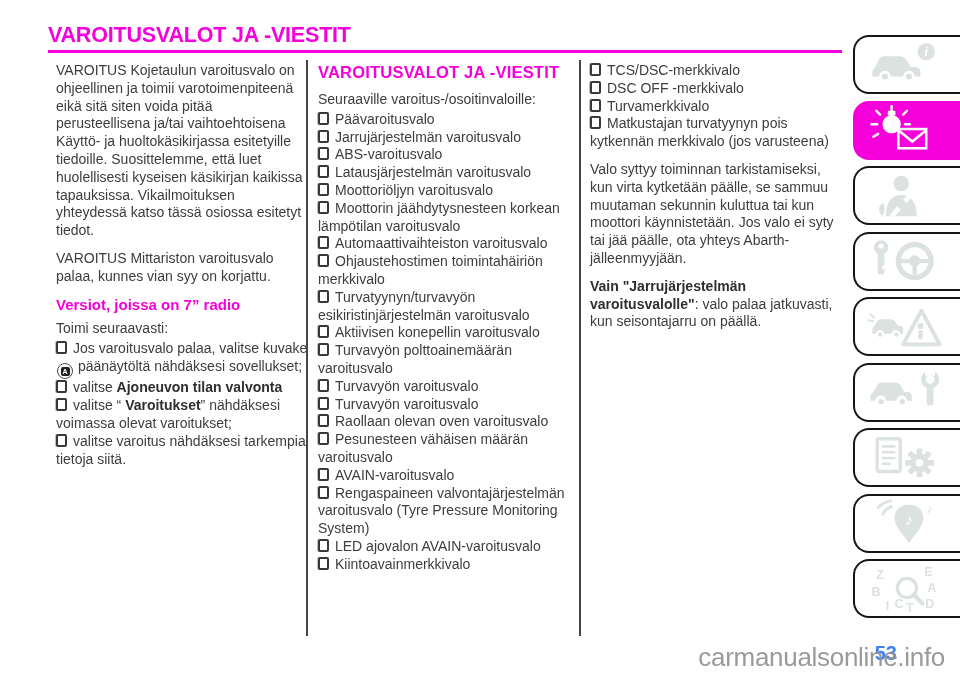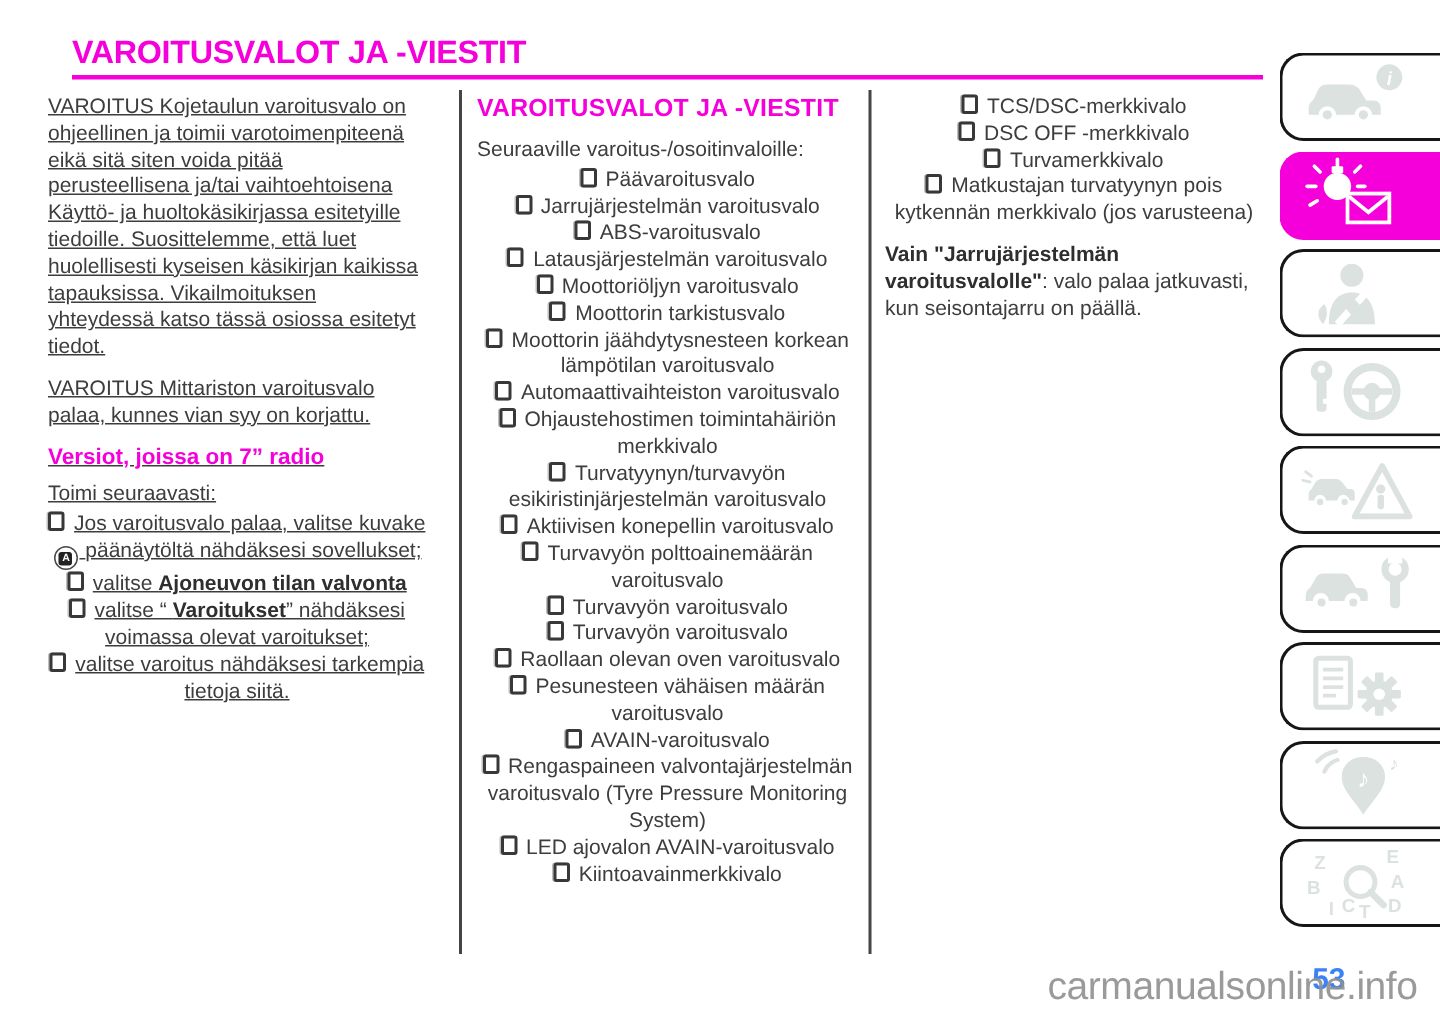--- a/index.html
+++ b/index.html
@@ -20,36 +20,36 @@
     color:var(--accent);white-space:nowrap;
   }
   .title-rule{
     position:absolute;left:48px;top:50px;width:794px;height:3px;
     background:var(--accent);
   }
   
   .col{
     position:absolute;top:62px;font-size:14px;line-height:17.8px;
   }
-  .col-1{left:32px;width:252px;text-decoration:underline;}
+  .col-1{left:56px;width:252px;}
   .col-2{left:318px;width:254px;}
   .col-3{left:590px;width:252px;}
   .vdiv{position:absolute;top:60px;height:576px;width:1.5px;background:#454545;}
   .vdiv-1{left:306px;}
   .vdiv-2{left:579px;}
   .col p{margin:0 0 10px 0;}
   .subhead{
     color:var(--accent);font-weight:bold;font-size:15px;
     margin:2px 0 7px 0;
   }
   .colhead{
     color:var(--accent);font-weight:bold;font-size:16.5px;line-height:19px;
     margin:1px 0 9px 0;letter-spacing:0.2px;
   }
-  .li{margin:0;text-align:center;}
+  .li{margin:0;}
   .sq{
     display:inline-block;width:7px;height:9px;
     border:2px solid #383838;border-radius:2px;background:#fff;
     margin-right:6px;vertical-align:-1px;
     box-shadow:-1px 0 0 rgba(0,0,0,0.25);
   }
   .tight{margin-bottom:2px !important;}
   b{color:#2e2e2e;}
   
   .appicon{
@@ -137,23 +137,20 @@
       <div class="li">
       <span class="sq"></span><span>ABS-varoitusvalo</span>
     </div>
       <div class="li">
       <span class="sq"></span><span>Latausjärjestelmän varoitusvalo</span>
     </div>
       <div class="li">
       <span class="sq"></span><span>Moottoriöljyn varoitusvalo</span>
     </div>
       <div class="li">
-      <span class="sq"></span><span>Moottorin tarkistusvalo</span>
-    </div>
-      <div class="li">
       <span class="sq"></span><span>Moottorin jäähdytysnesteen korkean lämpötilan varoitusvalo</span>
     </div>
       <div class="li">
       <span class="sq"></span><span>Automaattivaihteiston varoitusvalo</span>
     </div>
       <div class="li">
       <span class="sq"></span><span>Ohjaustehostimen toimintahäiriön merkkivalo</span>
     </div>
       <div class="li">
       <span class="sq"></span><span>Turvatyynyn/turvavyön esikiristinjärjestelmän varoitusvalo</span>
@@ -202,20 +199,21 @@
       <div class="li">
       <span class="sq"></span><span>DSC OFF -merkkivalo</span>
     </div>
       <div class="li">
       <span class="sq"></span><span>Turvamerkkivalo</span>
     </div>
       <div class="li">
       <span class="sq"></span><span>Matkustajan turvatyynyn pois kytkennän merkkivalo (jos varusteena)</span>
     </div>
     </div>
+  <p>Valo syttyy toiminnan tarkistamiseksi, kun virta kytketään päälle, se sammuu muutaman sekunnin kuluttua tai kun moottori käynnistetään. Jos valo ei syty tai jää päälle, ota yhteys Abarth-jälleenmyyjään.</p>
   <p><b>Vain "Jarrujärjestelmän varoitusvalolle"</b><span>: valo palaa jatkuvasti, kun seisontajarru on päällä.</span></p>
 </div>
 
 <aside class="sidebar">
 
   <div class="tab">
     <svg viewBox="0 0 84 52">
       <path class="ic" d="M6 34c0-3 1-5 3-6l4-8c1-2 3-3 6-3h15c3 0 5 1 7 3l5 8h5c3 0 5 2 5 5v5h-6a6 6 0 0 0-12 0H25a6 6 0 0 0-12 0H6z"></path>
       <circle class="cut" cx="19" cy="38" r="5.5"></circle>
         <circle class="ic" cx="19" cy="38" r="3.2"></circle>

